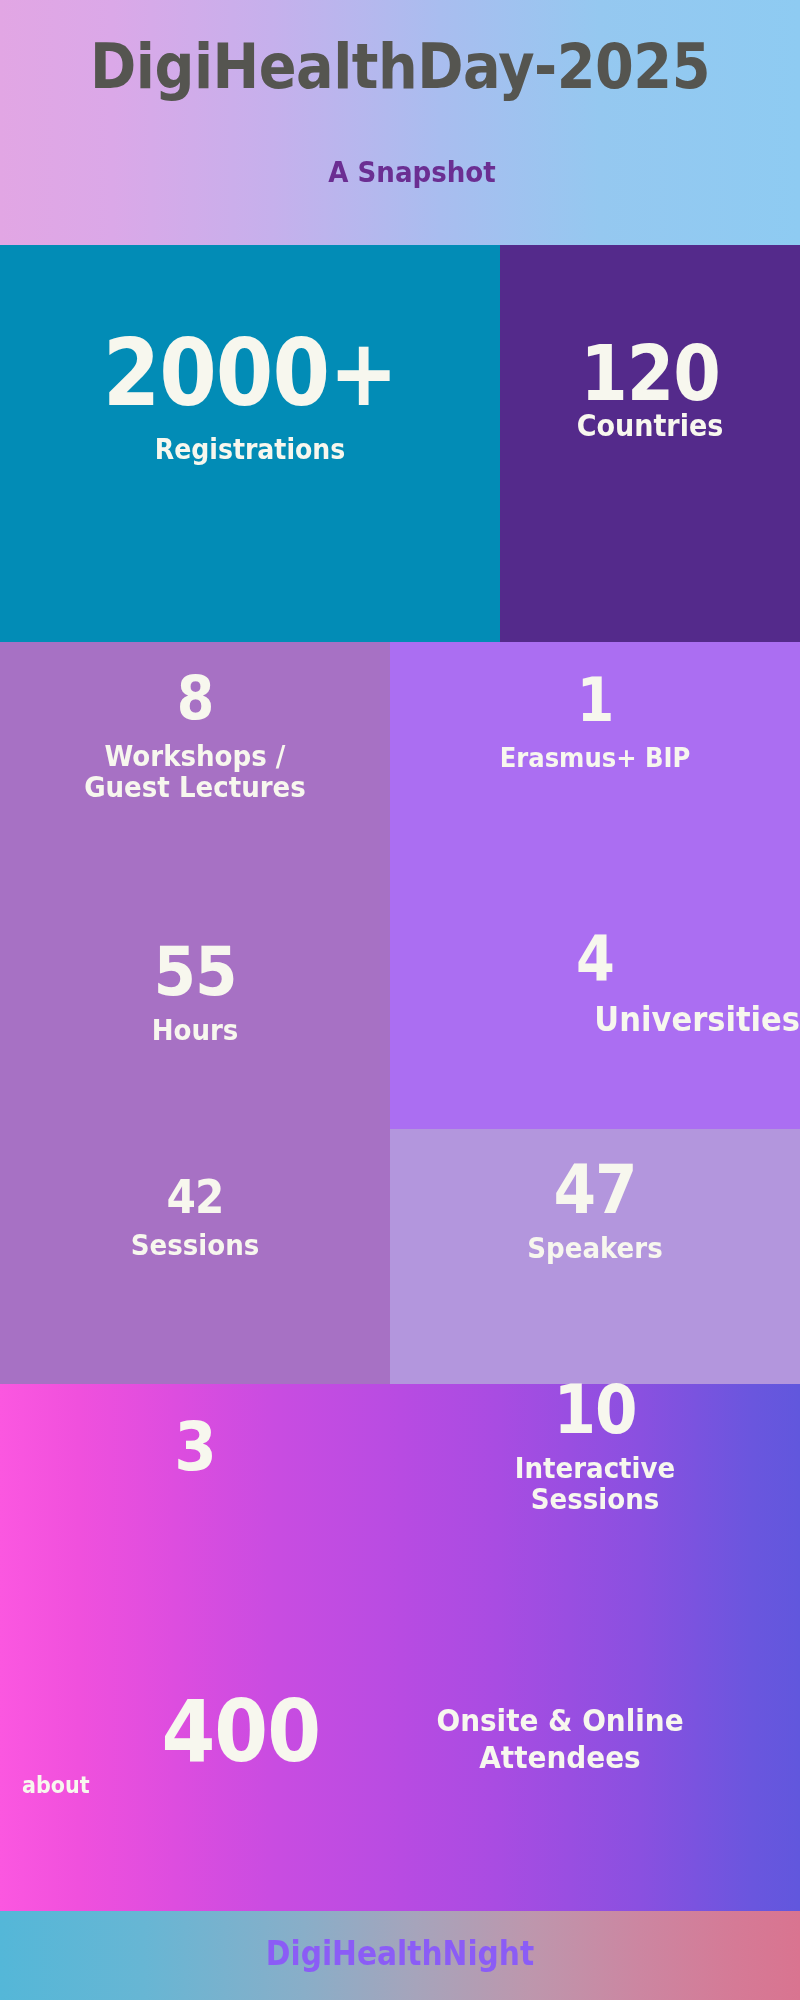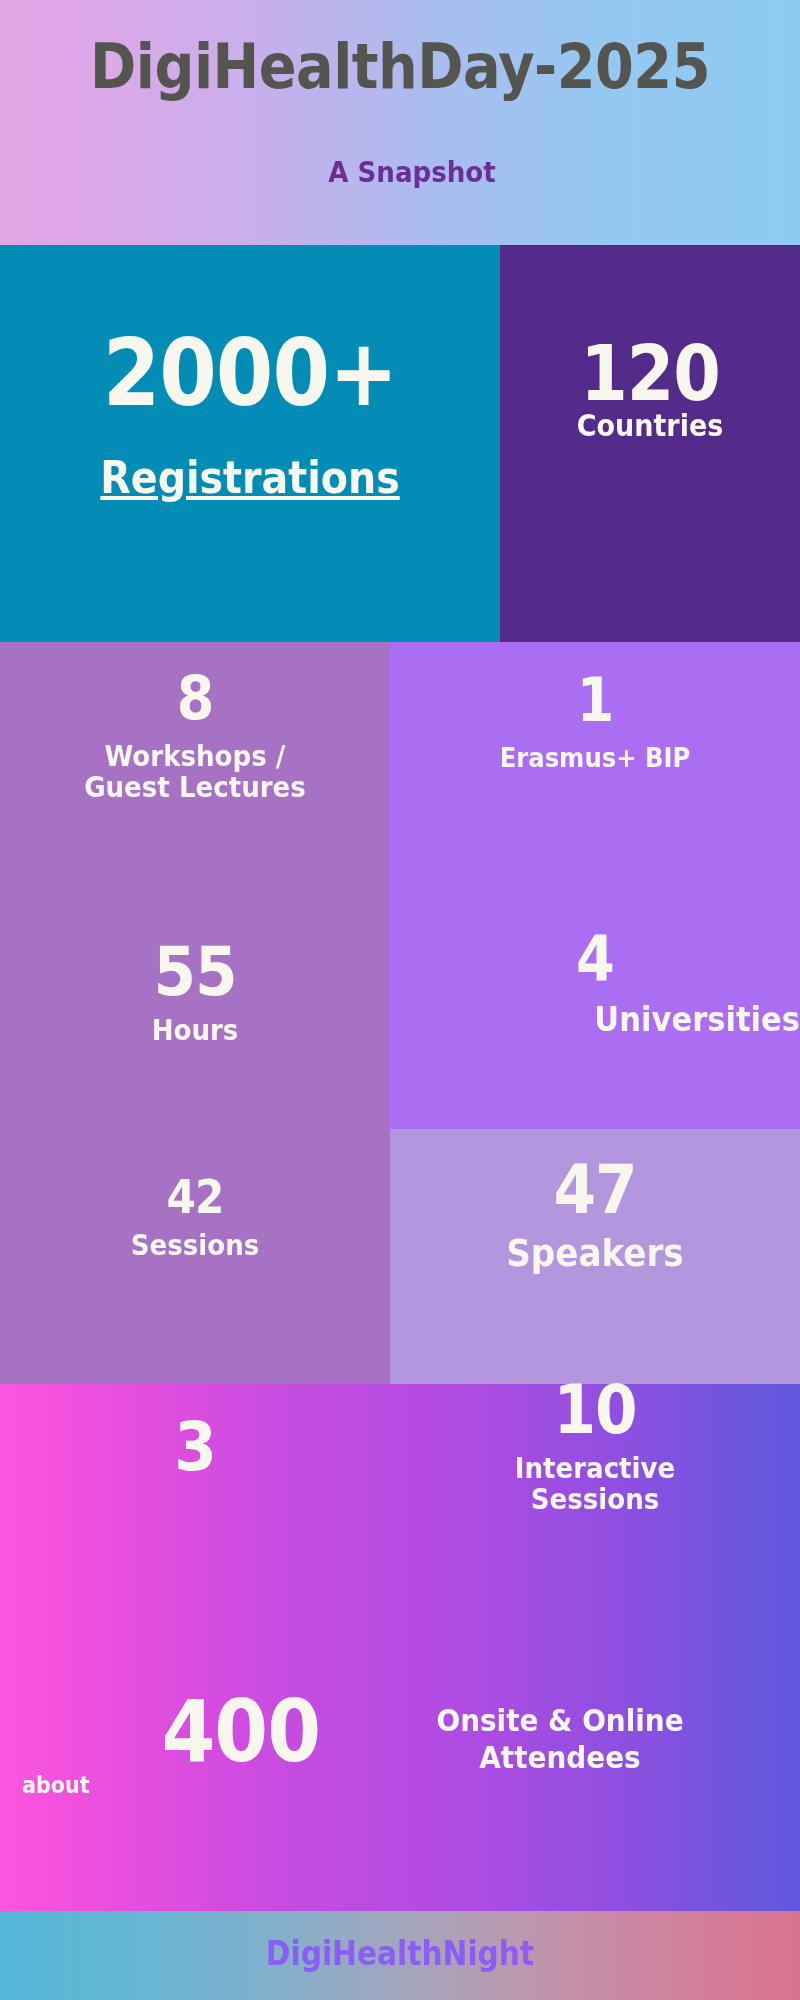--- a/index.html
+++ b/index.html
@@ -42,21 +42,21 @@
 
   
   .num  { font-weight:700; color:#f7f7ee; line-height:0.95; text-align:center; letter-spacing:-1px; }
   .lab  { font-weight:700; color:#f7f7ee; line-height:1.08; text-align:center; }
 
   .stat { position:absolute; text-align:center; }
 
   
   .s-reg  { left:0;   top:330px; width:500px; }
   .s-reg  .num { font-size:92px; }
-  .s-reg  .lab { font-size:44px; margin-top:37px;text-decoration:underline; }
+  .s-reg  .lab { font-size:28px; margin-top:18px; }
   .s-cou  { left:500px; top:338px; width:300px; }
   .s-cou  .num { font-size:76px; }
   .s-cou  .lab { font-size:30px; }
 
   
   .s-wrk  { left:0;   top:670px; width:390px; }
   .s-wrk  .num { font-size:60px; }
   .s-wrk  .lab { font-size:29px; margin-top:14px; }
   .s-hrs  { left:0;   top:940px; width:390px; }
   .s-hrs  .num { font-size:68px; }
@@ -67,21 +67,21 @@
 
   
   .s-bip  { left:390px; top:672px; width:410px; }
   .s-bip  .num { font-size:60px; }
   .s-bip  .lab { font-size:27px; margin-top:14px; }
   .s-uni  { left:390px; top:930px; width:410px; }
   .s-uni  .num { font-size:62px; }
   .s-uni  .lab { font-size:34px; margin-top:12px;text-align:right; }
   .s-spk  { left:390px; top:1158px; width:410px; }
   .s-spk  .num { font-size:68px; }
-  .s-spk  .lab { font-size:38px; margin-top:10px; }
+  .s-spk  .lab { font-size:29px; margin-top:10px; }
   .s-int  { left:390px; top:1378px; width:410px; }
   .s-int  .num { font-size:68px; }
   .s-int  .lab { font-size:29px; margin-top:10px; }
 
   
   .s-day  { left:0;   top:1415px; width:390px; }
   .s-day  .num { font-size:68px; }
   .s-day  .lab { font-size:30px; margin-top:12px; }
 
   .s-att  { position:absolute; left:0; top:1700px; width:800px; height:130px; }

